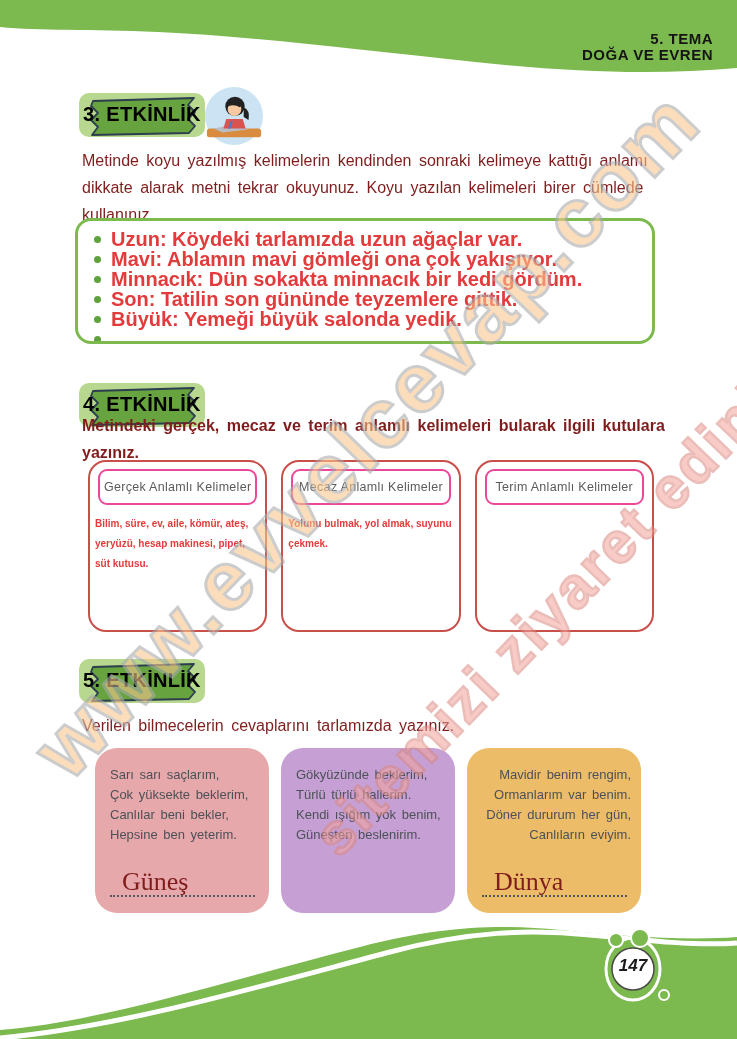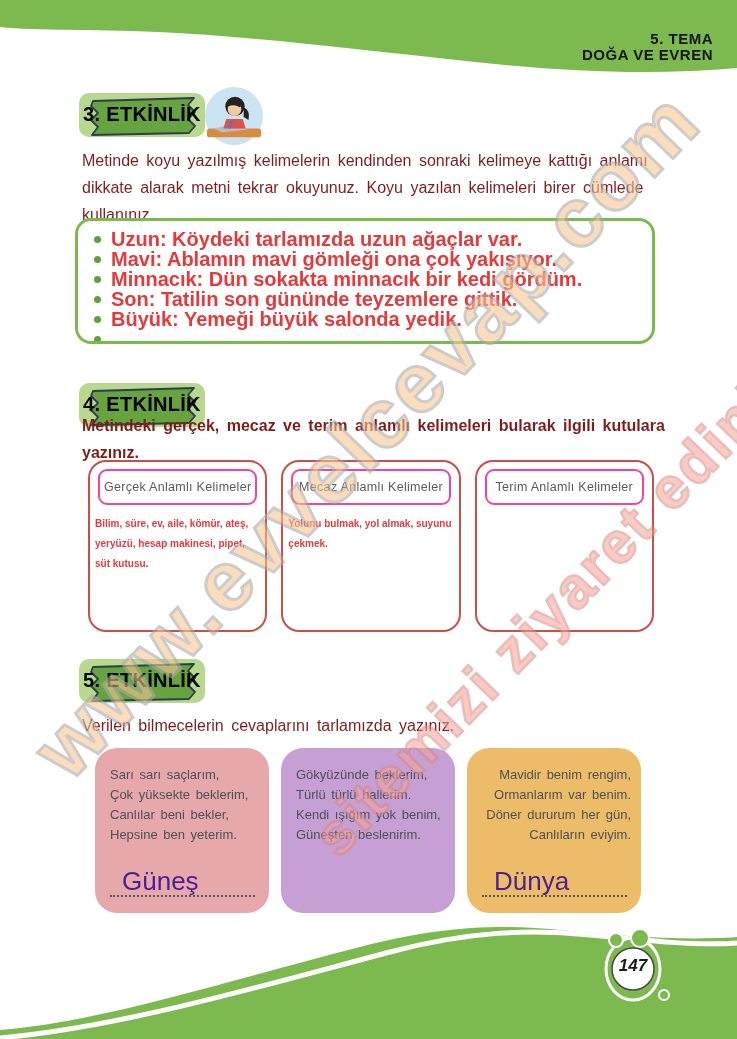--- a/index.html
+++ b/index.html
@@ -55,22 +55,22 @@
   .word-box-answer{padding:9px 5px 0 5px;color:#e33b3c;font-weight:700;
                    font-size:10px;line-height:20px;}
 
   
   .riddle-row{position:absolute;top:748px;left:95px;width:546px;height:165px;
               display:flex;gap:12px;}
   .riddle-card{flex:1;border-radius:22px;box-sizing:border-box;padding:17px 10px 0 15px;}
   .riddle-line{font-size:13px;line-height:20px;color:#4c5157;word-spacing:2px;}
   .riddle-answer{margin-top:14px;margin-right:4px;border-bottom:2px dotted #55595f;
                  height:36px;display:flex;align-items:flex-end;overflow:hidden;}
-  .riddle-answer span{color:#4c1d95;font-size:26px;line-height:27px;padding-left:12px;
-                      font-family:Liberation Sans, sans-serif;}
+  .riddle-answer span{color:#7f1d1d;font-size:26px;line-height:27px;padding-left:12px;
+                      font-family:Liberation Serif, serif;}
 
   
   .footer-wave{position:absolute;left:0;bottom:0;width:737px;height:132px;}
   .page-number{position:absolute;left:613px;top:956px;width:40px;text-align:center;
                font-size:17px;font-weight:700;color:#1c1c1c;z-index:10;font-style:italic;}
 </style>
 </head>
 <body>
 
 <div class="page">

